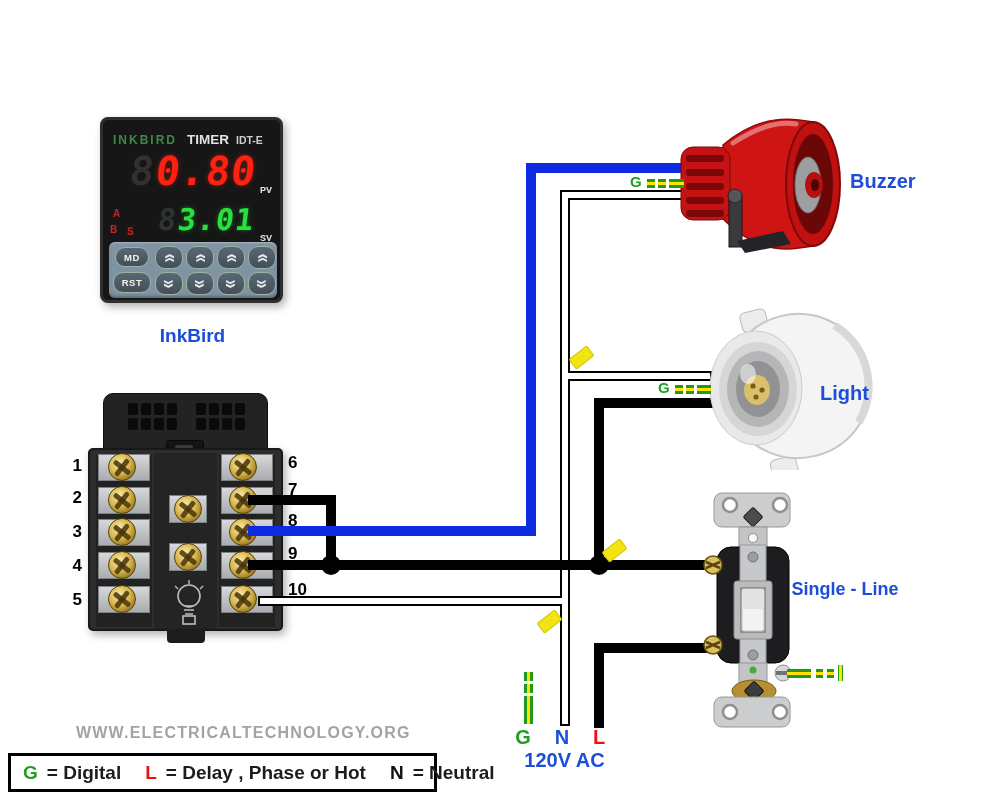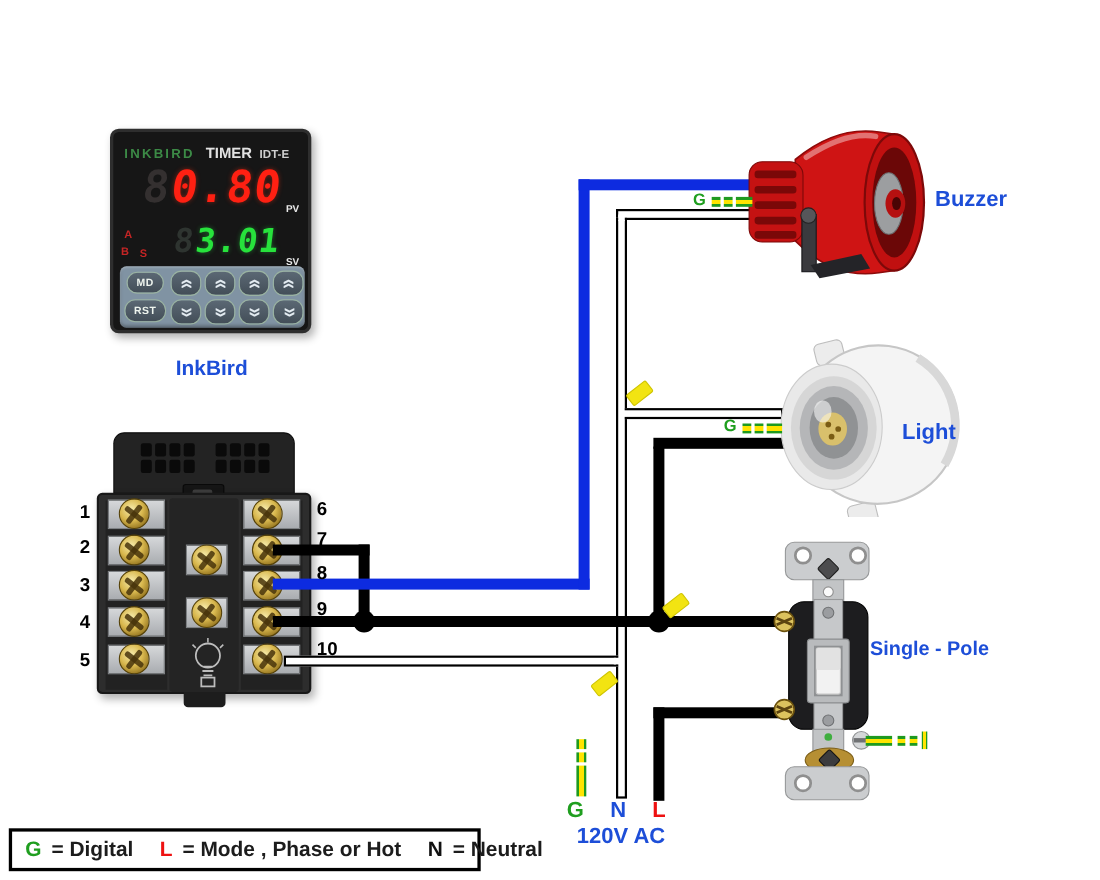--- a/index.html
+++ b/index.html
@@ -337,37 +337,38 @@
   <div class="gdash-v" style="left:524px;top:684px;height:9px"></div>
   <div class="gdash-v" style="left:524px;top:696px;height:28px"></div>
 
   <div class="marker" style="left:570px;top:351px"></div>
   <div class="marker" style="left:603px;top:544px"></div>
   <div class="marker" style="left:538px;top:615px"></div>
 
   <div class="lbl" style="left:850px;top:170px;font-size:20px">Buzzer</div>
   <div class="lbl" style="left:820px;top:382px;font-size:20px">Light</div>
   <div class="lbl" style="left:775px;top:578px;width:140px;text-align:center;font-size:18px;line-height:23px">
-    <div>Single - Pole</div>
+    <div>Single - Line</div>
   </div>
 
   <div class="lbl" style="left:510px;top:726px;width:26px;text-align:center;font-size:20px;color:var(--label-green,#1f9e1f)">G</div>
   <div class="lbl" style="left:549px;top:726px;width:26px;text-align:center;font-size:20px">N</div>
   <div class="lbl" style="left:588px;top:726px;width:22px;text-align:center;font-size:20px;color:var(--label-red,#ee1111)">L</div>
   <div class="lbl" style="left:512px;top:749px;width:105px;text-align:center;font-size:20px">120V AC</div>
 
+  <div class="site">WWW.ELECTRICALTECHNOLOGY.ORG</div>
 
   <div class="legend">
     <span class="grp">
       <span class="k kg">G</span>
       <span class="v">= Digital</span>
     </span>
     <span class="grp">
       <span class="k kl">L</span>
-      <span class="v">= Mode , Phase or Hot</span>
+      <span class="v">= Delay , Phase or Hot</span>
     </span>
     <span class="grp">
       <span class="k kn">N</span>
       <span class="v">= Neutral</span>
     </span>
   </div>
 
 </div>
 
 </body></html>

